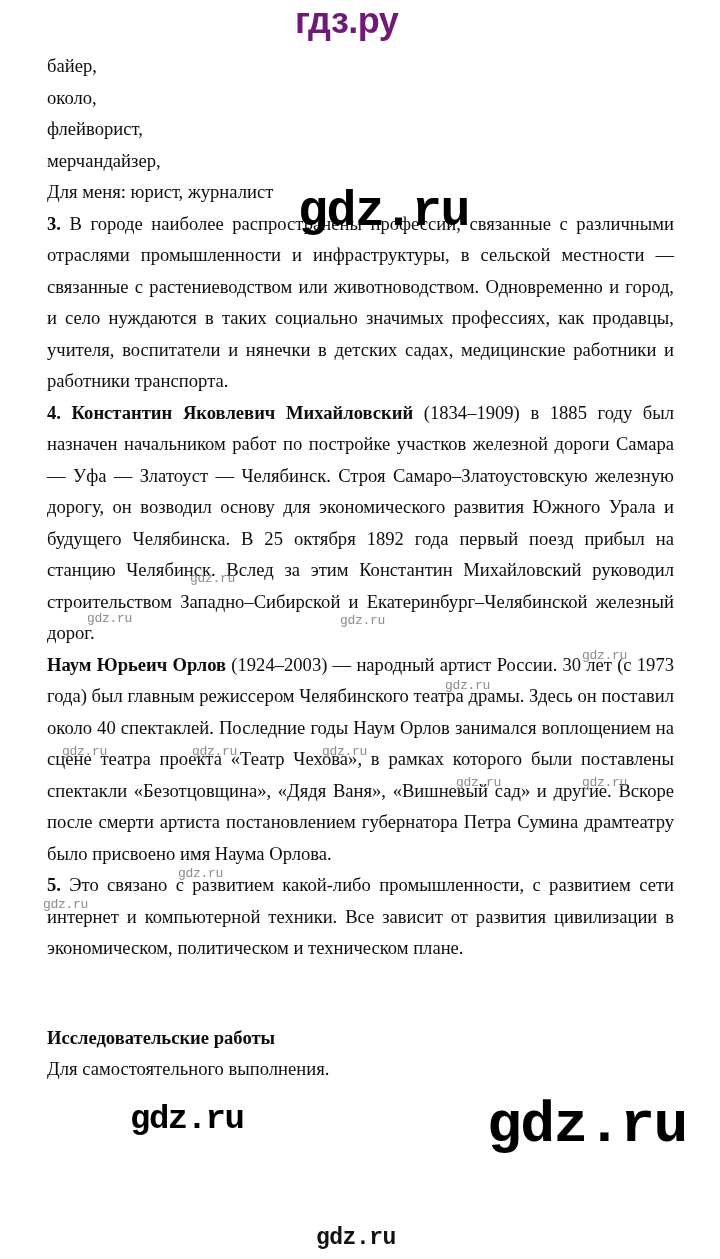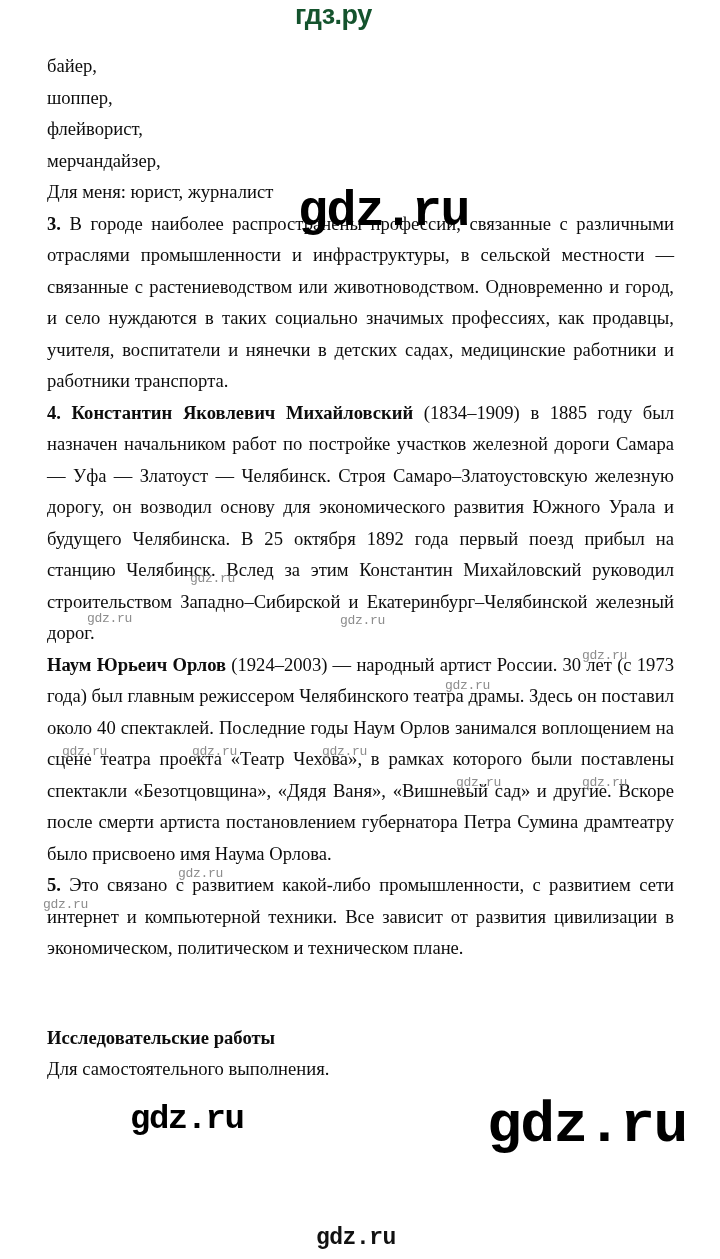--- a/index.html
+++ b/index.html
@@ -27,23 +27,23 @@
     left: 0;
     width: 720px;
     height: 46px;
   }
   .site-logo {
     position: absolute;
     left: 295px;
     top: 0px;
     font-family: "Liberation Sans", "DejaVu Sans", sans-serif;
     font-weight: bold;
-    font-size: 27px;
+    font-size: 36px;
     letter-spacing: -0.5px;
-    color: #14532d;
+    color: #701a75;
     white-space: nowrap;
   }
 
   
   .doc {
     position: absolute;
     left: 47px;
     top: 50px;
     width: 627px;
   }
@@ -104,21 +104,21 @@
 
 <div id="page">
 
   <div class="site-header">
     <div class="site-logo">гдз.ру</div>
   </div>
 
   <div class="doc">
 
     <p class="list-line">байер,</p>
-    <p class="list-line">шоппер,</p>
+    <p class="list-line">около,</p>
     <p class="list-line">флейворист,</p>
     <p class="list-line">мерчандайзер,</p>
     <p class="list-line">Для меня: юрист, журналист</p>
 
     <p class="para"><b>3.</b> <span>В городе наиболее распространены профессии, связанные с различными отраслями промышленности и инфраструктуры, в сельской местности — связанные с растениеводством или животноводством. Одновременно и город, и село нуждаются в таких социально значимых профессиях, как продавцы, учителя, воспитатели и нянечки в детских садах, медицинские работники и работники транспорта.</span></p>
 
     <p class="para"><b>4.</b> <b>Константин Яковлевич Михайловский</b><span> (1834–1909) в 1885 году был назначен начальником работ по постройке участков железной дороги Самара — Уфа — Златоуст — Челябинск. Строя Самаро–Златоустовскую железную дорогу, он возводил основу для экономического развития Южного Урала и будущего Челябинска. В 25 октября 1892 года первый поезд прибыл на станцию Челябинск. Вслед за этим Константин Михайловский руководил строительством Западно–Сибирской и Екатеринбург–Челябинской железный дорог.</span></p>
 
     <p class="para"><b>Наум Юрьеич Орлов</b><span> (1924–2003) — народный артист России. 30 лет (с 1973 года) был главным режиссером Челябинского театра драмы. Здесь он поставил около 40 спектаклей. Последние годы Наум Орлов занимался воплощением на сцене театра проекта «Театр Чехова», в рамках которого были поставлены спектакли «Безотцовщина», «Дядя Ваня», «Вишневый сад» и другие. Вскоре после смерти артиста постановлением губернатора Петра Сумина драмтеатру было присвоено имя Наума Орлова.</span></p>
 

